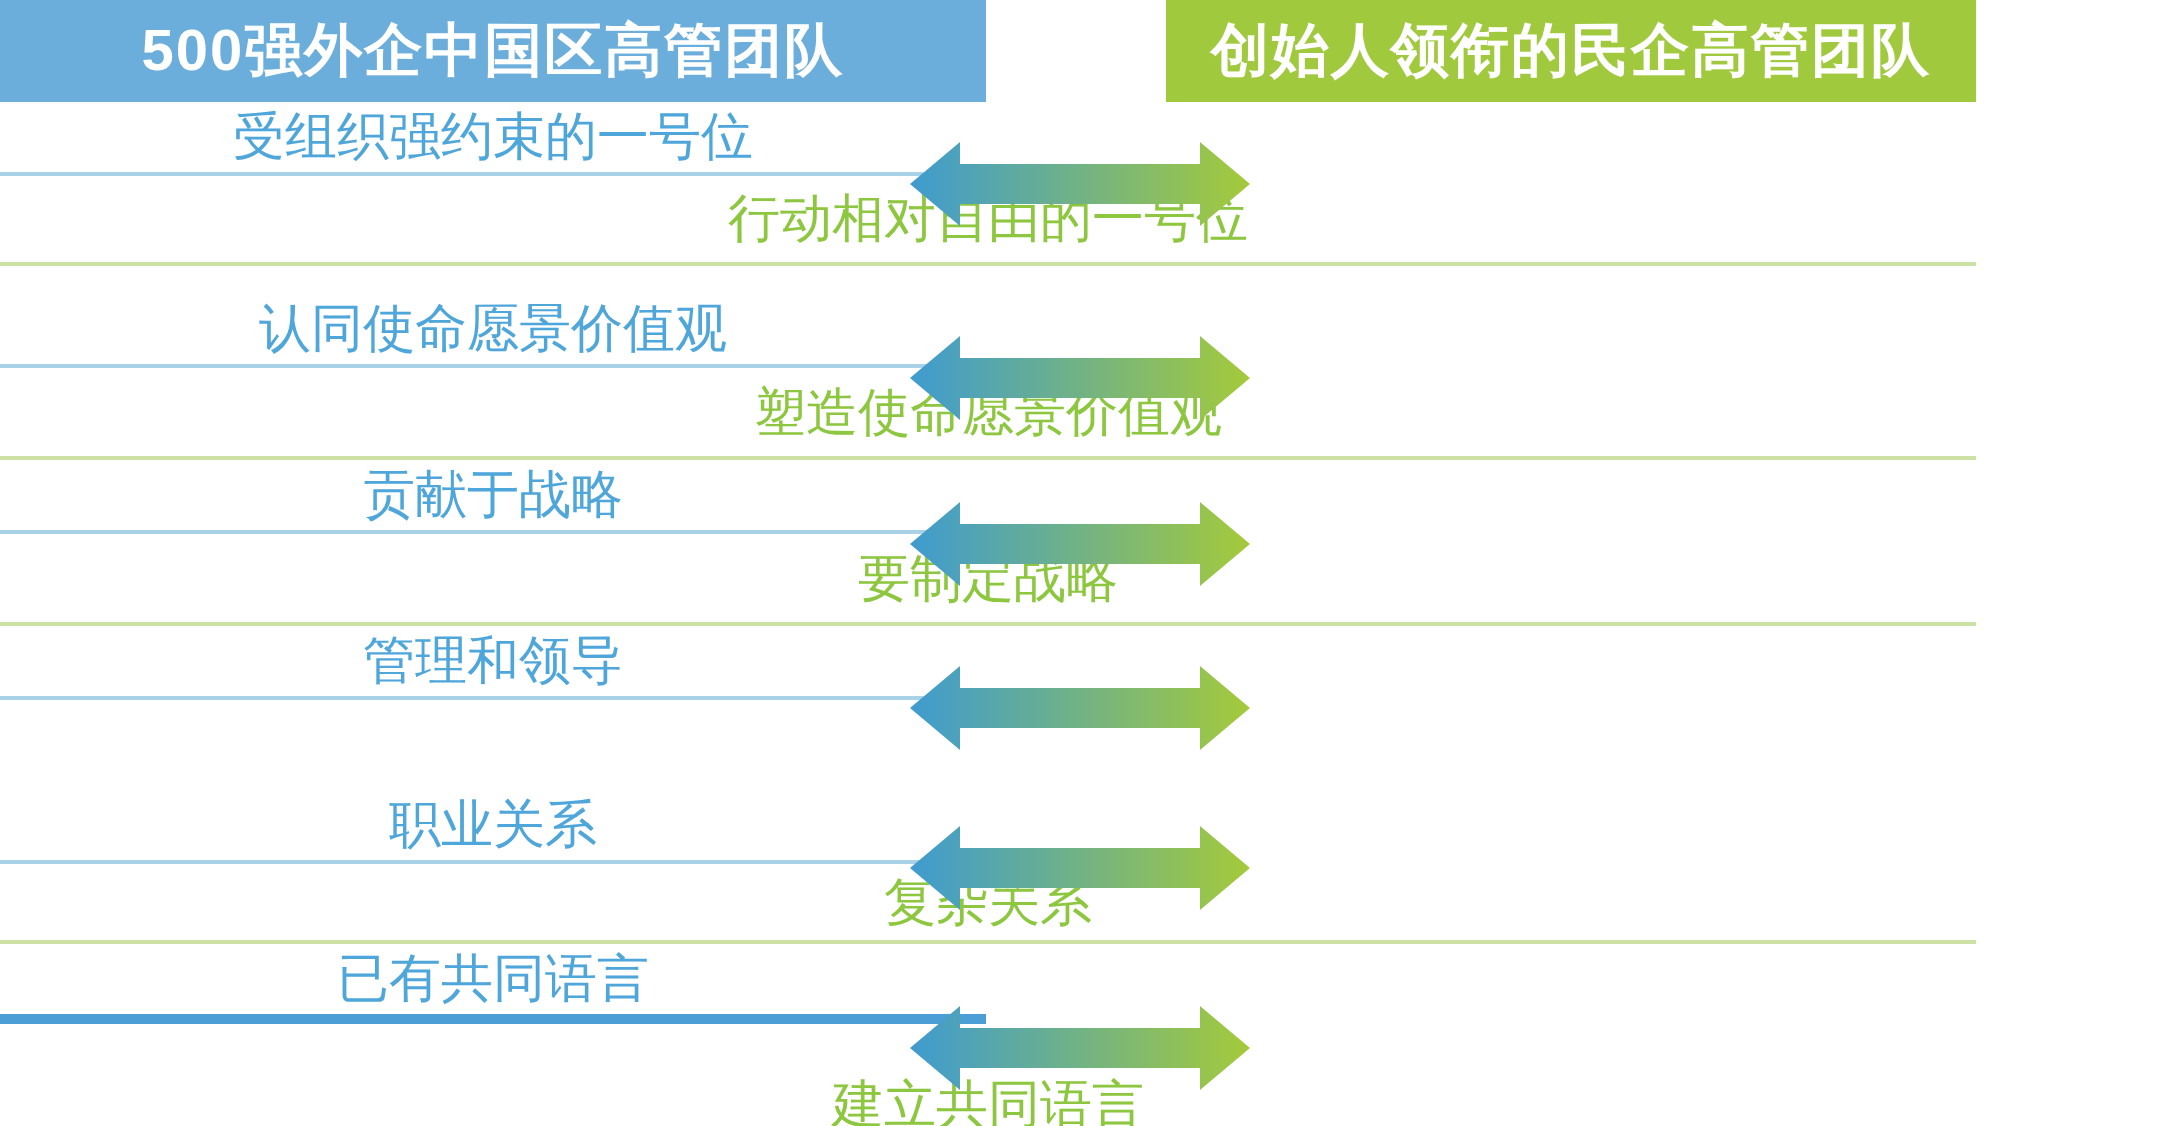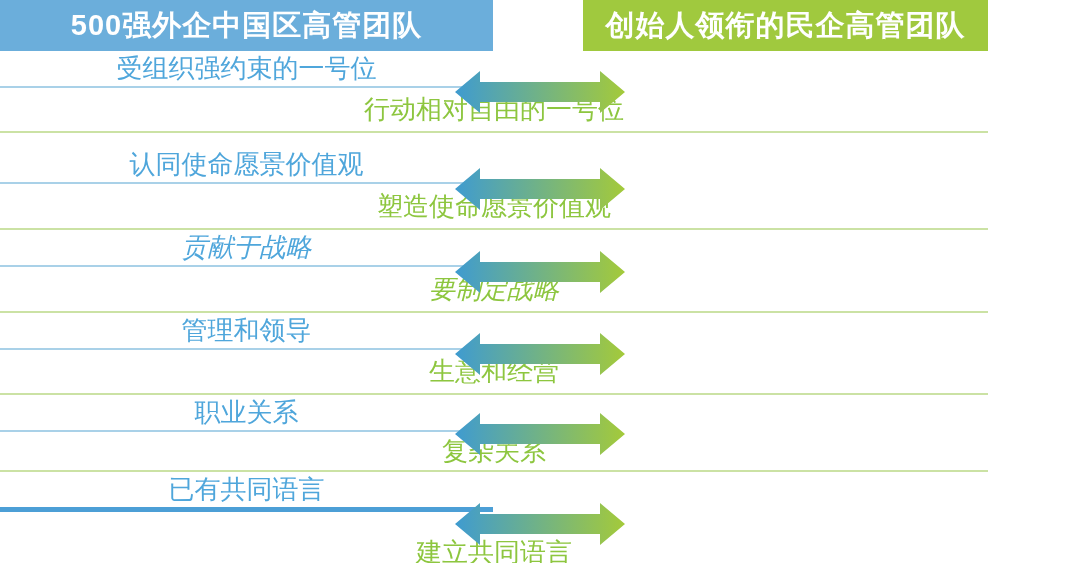--- a/index.html
+++ b/index.html
@@ -38,21 +38,21 @@
     letter-spacing:1px;
   }
   .header.left{width:493px;background:var(--left-header-bg);}
   .header-gap{width:90px;}
   .header.right{flex:1;background:var(--right-header-bg);}
   
   .row{position:relative;display:flex;flex-direction:column;}
   .row:nth-of-type(1){height:89px;}
   .row:nth-of-type(2){height:82px;}
   .row:nth-of-type(3){height:83px;margin-top:14px;}
-  .row:nth-of-type(4){height:83px;font-style:italic;}
+  .row:nth-of-type(4){height:83px;}
   .row:nth-of-type(5){height:82px;}
   .row:nth-of-type(6){height:77px;}
   .cell{
     display:flex;align-items:center;justify-content:center;
     font-size:26px;font-weight:500;
   }
   .cell.left{
     width:493px;
     color:var(--left-text);
     border-bottom:2px solid var(--left-separator);
@@ -142,23 +142,20 @@
           <polygon points="0,21 25,0 25,11 145,11 145,0 170,21 145,42 145,31 25,31 25,42" fill="url(#arrowGrad)"></polygon>
         </svg>
     </div>
   </div>
 
   <div class="row">
     <div class="cell left">
       <span>管理和领导</span>
     </div>
     <div class="row-gap"></div>
-    <div class="cell right">
-      <span>生意和经营</span>
-    </div>
     <div class="arrow">
       <svg viewBox="0 0 170 42">
           <polygon points="0,21 25,0 25,11 145,11 145,0 170,21 145,42 145,31 25,31 25,42" fill="url(#arrowGrad)"></polygon>
         </svg>
     </div>
   </div>
 
   <div class="row">
     <div class="cell left">
       <span>职业关系</span>

